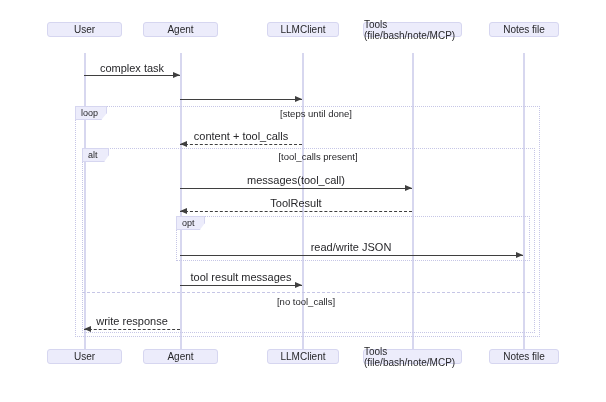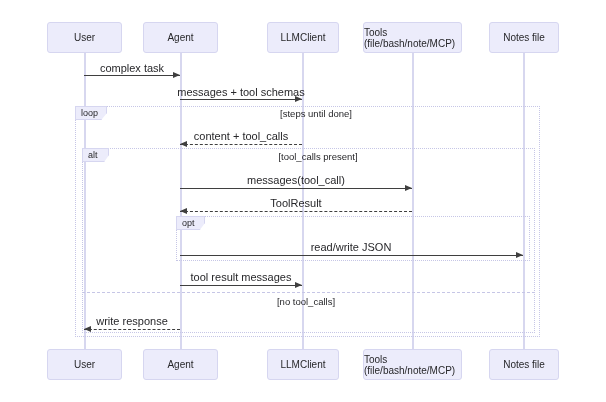--- a/index.html
+++ b/index.html
@@ -11,21 +11,21 @@
     --text:#27272A;
     --background:#FFFFFF;
   }
   html,body{margin:0;padding:0;background:var(--background);}
   .stage{
     position:relative;width:606px;height:402px;background:var(--background);
     font-family:"Liberation Sans",sans-serif;color:var(--text);overflow:hidden;
   }
   .lifeline{position:absolute;top:53px;height:296px;width:2px;background:var(--lifeline);}
   .actor{
-    position:absolute;height:31px;background:var(--actor-fill);
+    position:absolute;height:15px;background:var(--actor-fill);
     border:1px solid var(--actor-border);border-radius:3px;
     display:flex;align-items:center;justify-content:center;
     font-size:10px;color:var(--text);box-sizing:border-box;
   }
   .frame{position:absolute;border:1px dotted var(--frame-border);box-sizing:border-box;}
   .frame-tab{
     position:absolute;height:14px;background:var(--actor-fill);
     border:1px solid var(--actor-border);box-sizing:border-box;
     font-size:9px;line-height:12px;padding-left:5px;color:var(--text);
     clip-path:polygon(0 0,100% 0,100% 50%,82% 100%,0 100%);
@@ -82,21 +82,20 @@
   <div class="divider" style="left:82px;top:292px;width:453px"></div>
   <div class="cond" style="left:306px;top:296px">[no tool_calls]</div>
 
   <div class="frame" style="left:176px;top:216px;width:354px;height:45px"></div>
   <div class="frame-tab" style="left:176px;top:216px;width:29px">opt</div>
 
   <div class="msg-label" style="left:132px;top:62px">complex task</div>
   <div class="line" style="left:84px;top:75px;width:96px"></div>
   <div class="head right" style="left:173px;top:72px"></div>
 
-  <div class="msg-label" style="left:241px;top:86px">messages + tool schemas</div>
   <div class="line" style="left:180px;top:99px;width:122px"></div>
   <div class="head right" style="left:295px;top:96px"></div>
 
   <div class="msg-label" style="left:241px;top:130px">content + tool_calls</div>
   <div class="line dashed" style="left:180px;top:144px;width:122px"></div>
   <div class="head left" style="left:180px;top:141px"></div>
 
   <div class="msg-label" style="left:296px;top:174px">messages(tool_call)</div>
   <div class="line" style="left:180px;top:188px;width:232px"></div>
   <div class="head right" style="left:405px;top:185px"></div>

